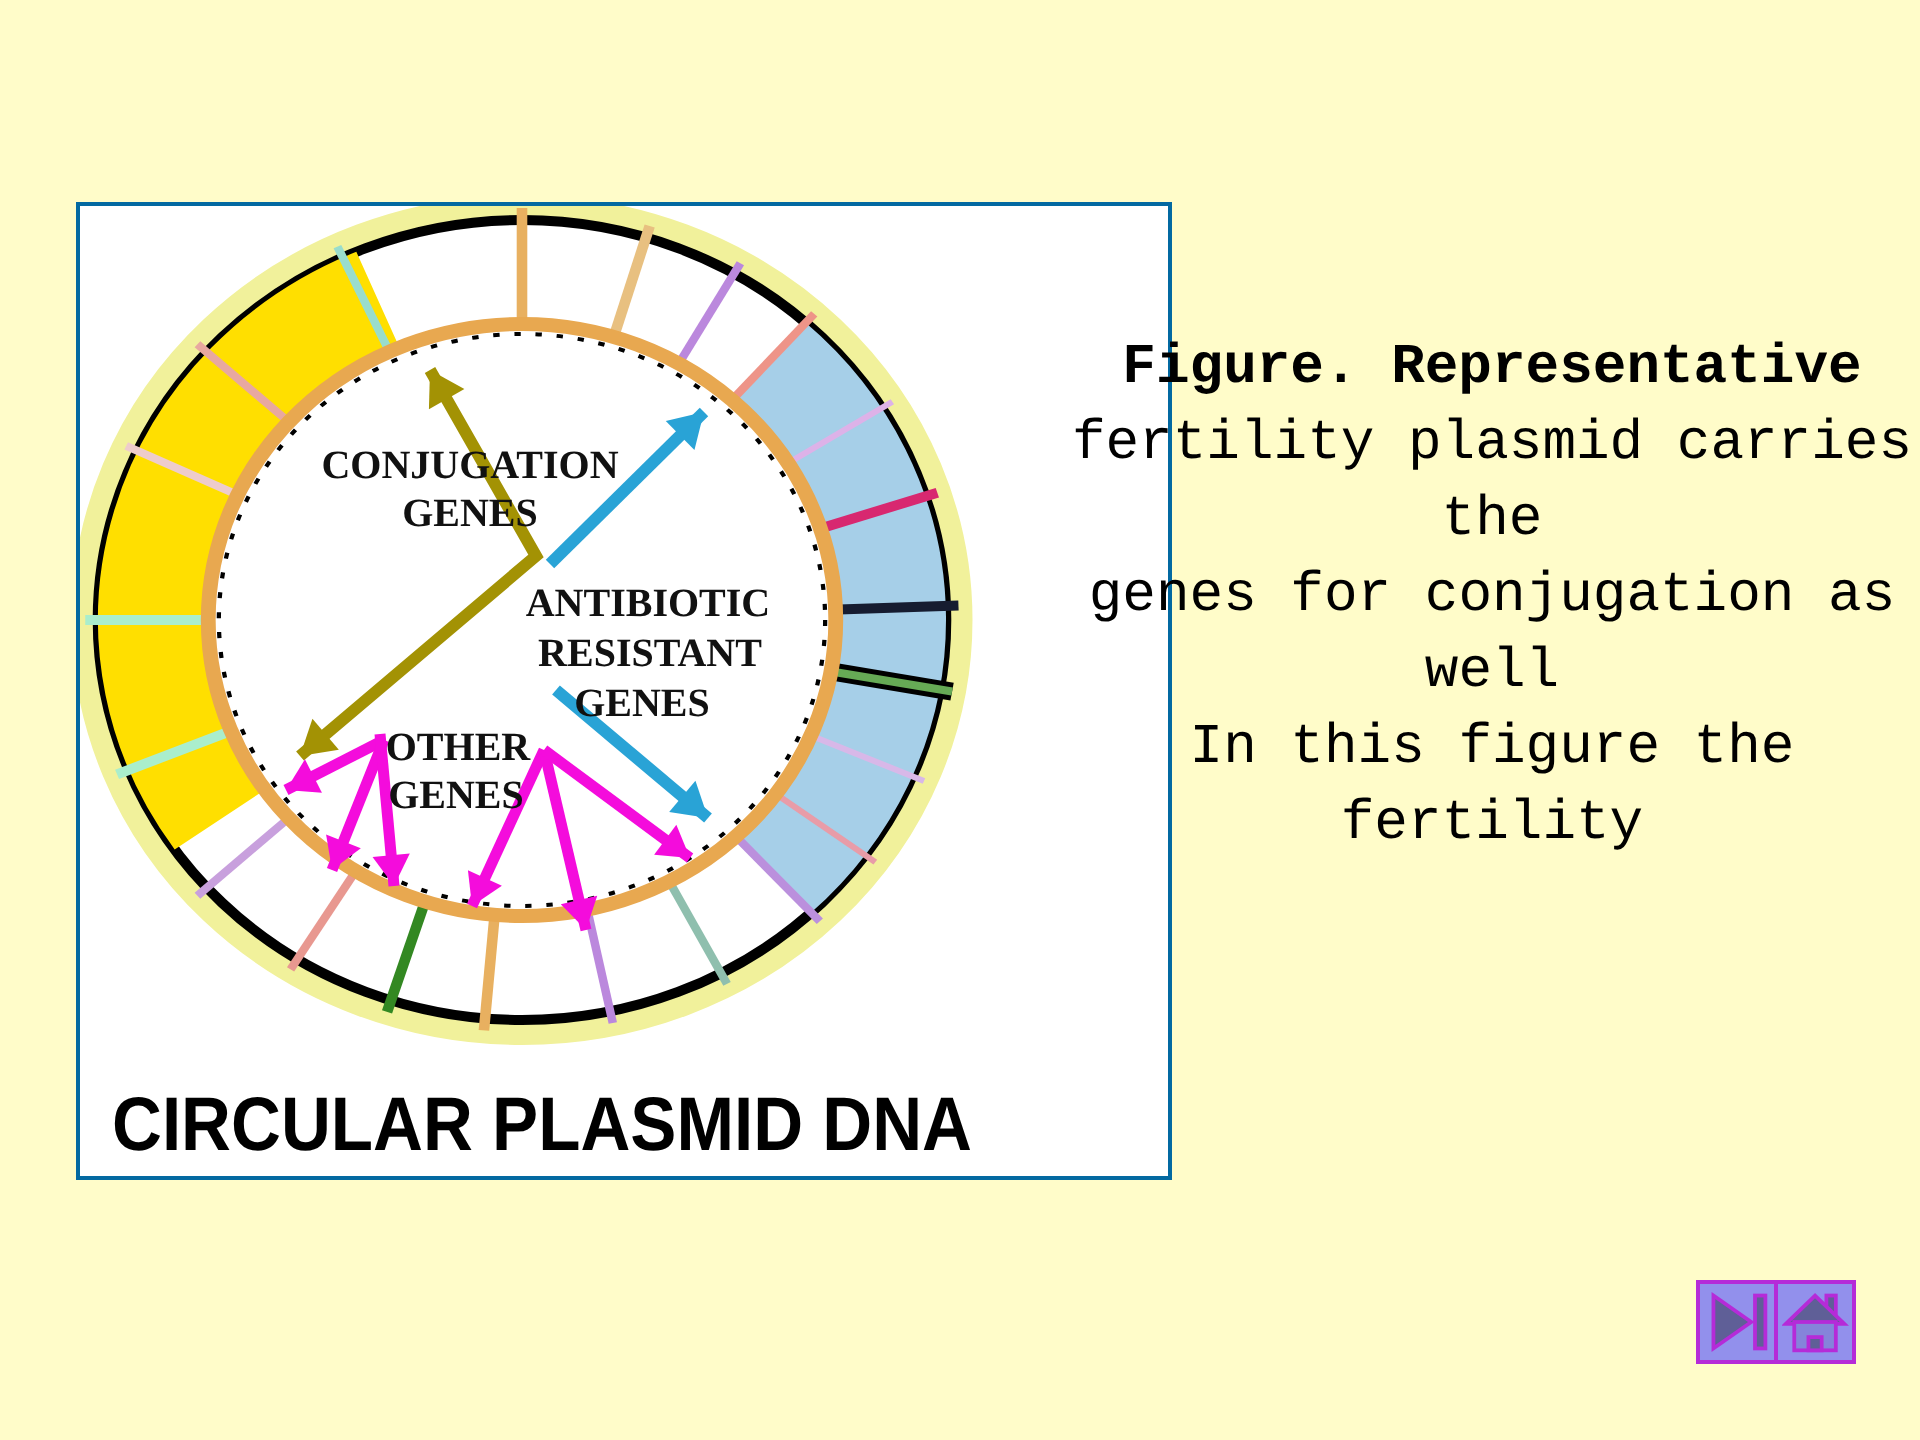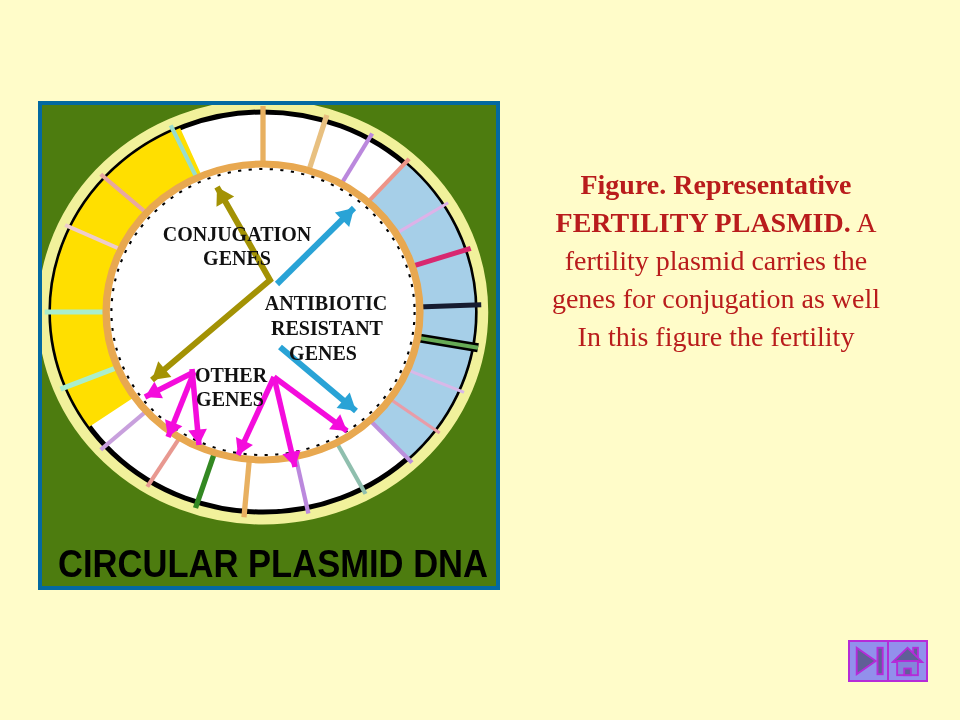--- a/index.html
+++ b/index.html
@@ -2,34 +2,34 @@
 <html><head>
 <meta charset="utf-8">
 <style>
   html,body{margin:0;padding:0;}
   body{
     width:960px;height:720px;position:relative;overflow:hidden;
     background:#FFFCC9;
     font-family:"Liberation Sans",sans-serif;
   }
   .figure-panel{
-    position:absolute;left:38px;top:101px;width:462px;height:489px;
-    background:#4d7c0f;border:4px solid #0369a1;box-sizing:border-box;
+    position:absolute;left:38px;top:101px;width:548px;height:489px;
+    background:#ffffff;border:2px solid #0369a1;box-sizing:border-box;
   }
   .figure-panel svg{display:block;}
   .diagram-label{
     font-family:"Liberation Serif",serif;font-weight:bold;fill:#111111;
   }
   .figure-caption-text{
     font-family:"Liberation Sans",sans-serif;font-weight:bold;fill:#000000;
   }
   .description{
-    position:absolute;left:504px;top:166px;width:424px;
-    text-align:center;color:#b91c1c;
-    font-family:Liberation Serif, serif;font-size:28px;line-height:38px;
+    position:absolute;left:534px;top:166px;width:424px;
+    text-align:center;color:#000000;
+    font-family:Liberation Mono, monospace;font-size:28px;line-height:38px;
   }
   .description .b{font-weight:bold;}
   .nav{position:absolute;left:848px;top:640px;display:flex;}
   .nav button{
     width:41px;height:42px;box-sizing:border-box;padding:0;margin:0;
     border:2px solid #B52BD8;background:#9290EC;
     display:flex;align-items:center;justify-content:center;cursor:pointer;
   }
   .nav button + button{margin-left:-2px;}
 </style>
@@ -119,21 +119,20 @@
       <text class="diagram-label" x="281" y="255" font-size="20" text-anchor="middle">GENES</text>
       <text class="diagram-label" x="189" y="277" font-size="20" text-anchor="middle">OTHER</text>
       <text class="diagram-label" x="188" y="301" font-size="20" text-anchor="middle">GENES</text>
     </g>
     <text class="figure-caption-text" x="16" y="472" font-size="38" textLength="430" lengthAdjust="spacingAndGlyphs">CIRCULAR PLASMID DNA</text>
   </svg>
 </div>
 
 <div class="description">
   <div><span class="b">Figure. Representative</span><span></span></div>
-  <div><span class="b">FERTILITY PLASMID.</span><span> A</span></div>
   <div><span class="b"></span><span>fertility plasmid carries the</span></div>
   <div><span class="b"></span><span>genes for conjugation as well</span></div>
   <div><span class="b"></span><span>In this figure the fertility</span></div>
 </div>
 
 <div class="nav">
   <button aria-label="next">
     <svg width="34" height="36" viewBox="0 0 36 38">
       <polygon points="5,5 25,19 5,33" fill="#5F5F97" stroke="#B52BD8" stroke-width="2"></polygon>
       <rect x="27" y="5" width="5.5" height="28" fill="#5F5F97" stroke="#B52BD8" stroke-width="2"></rect>

